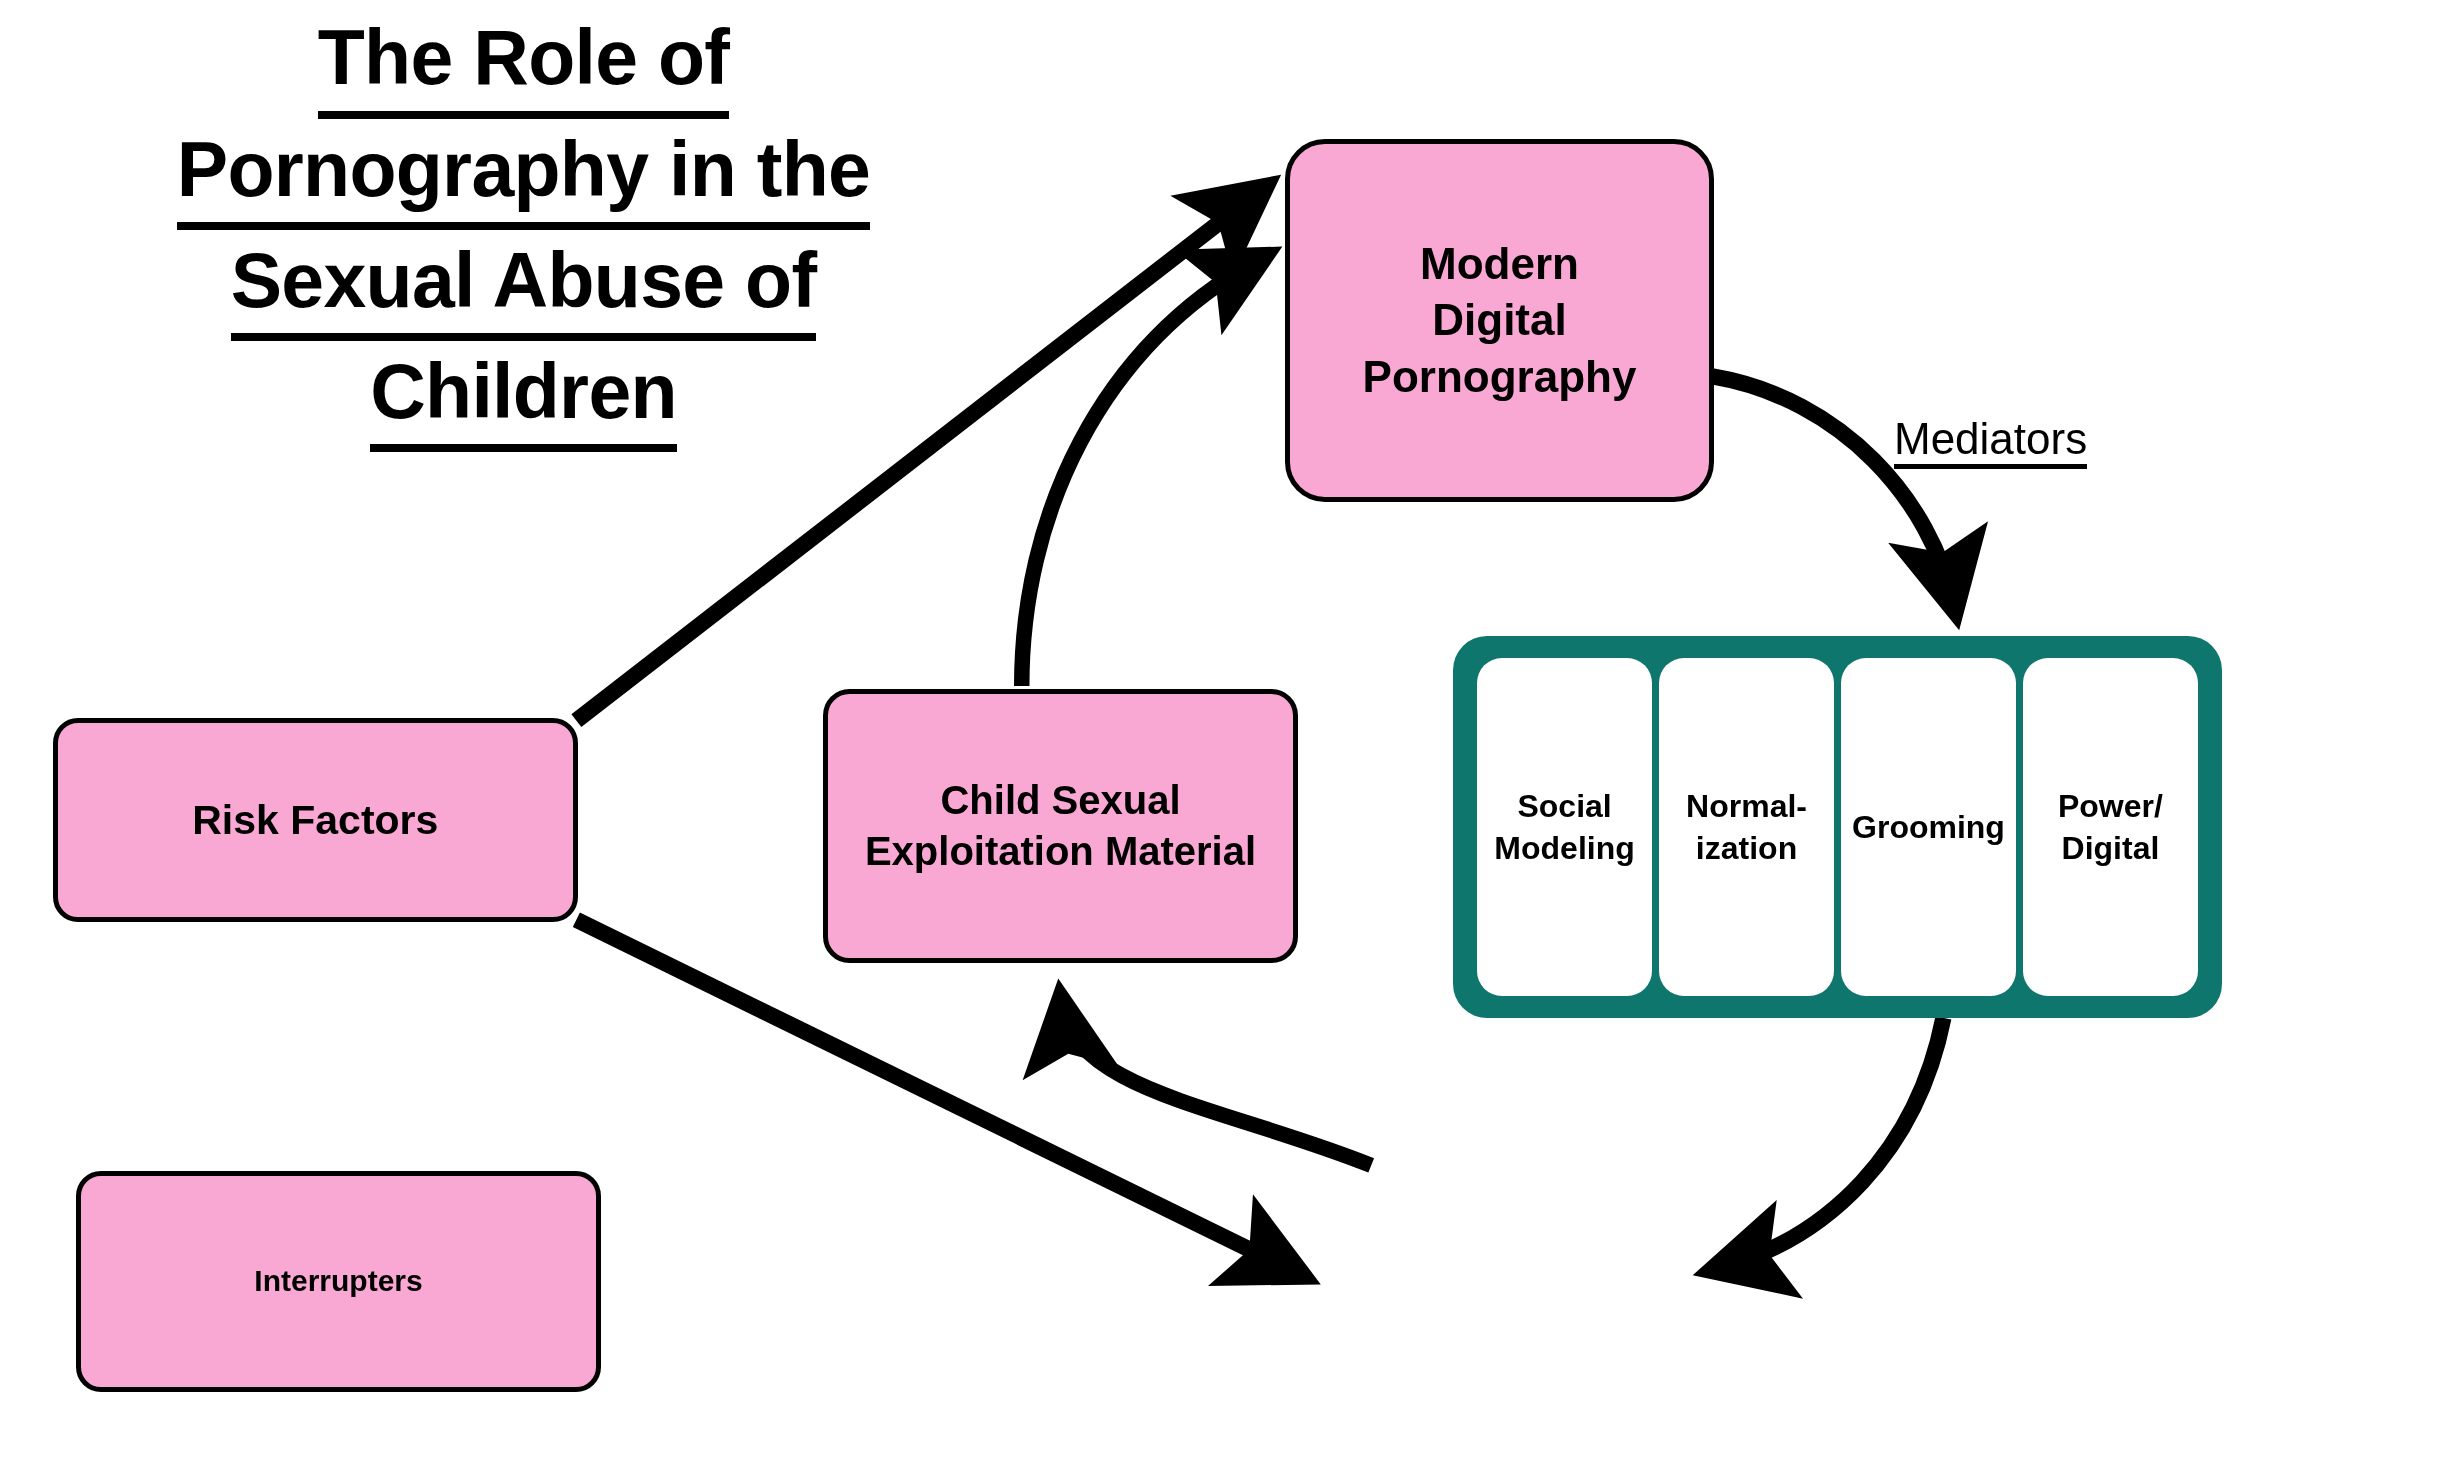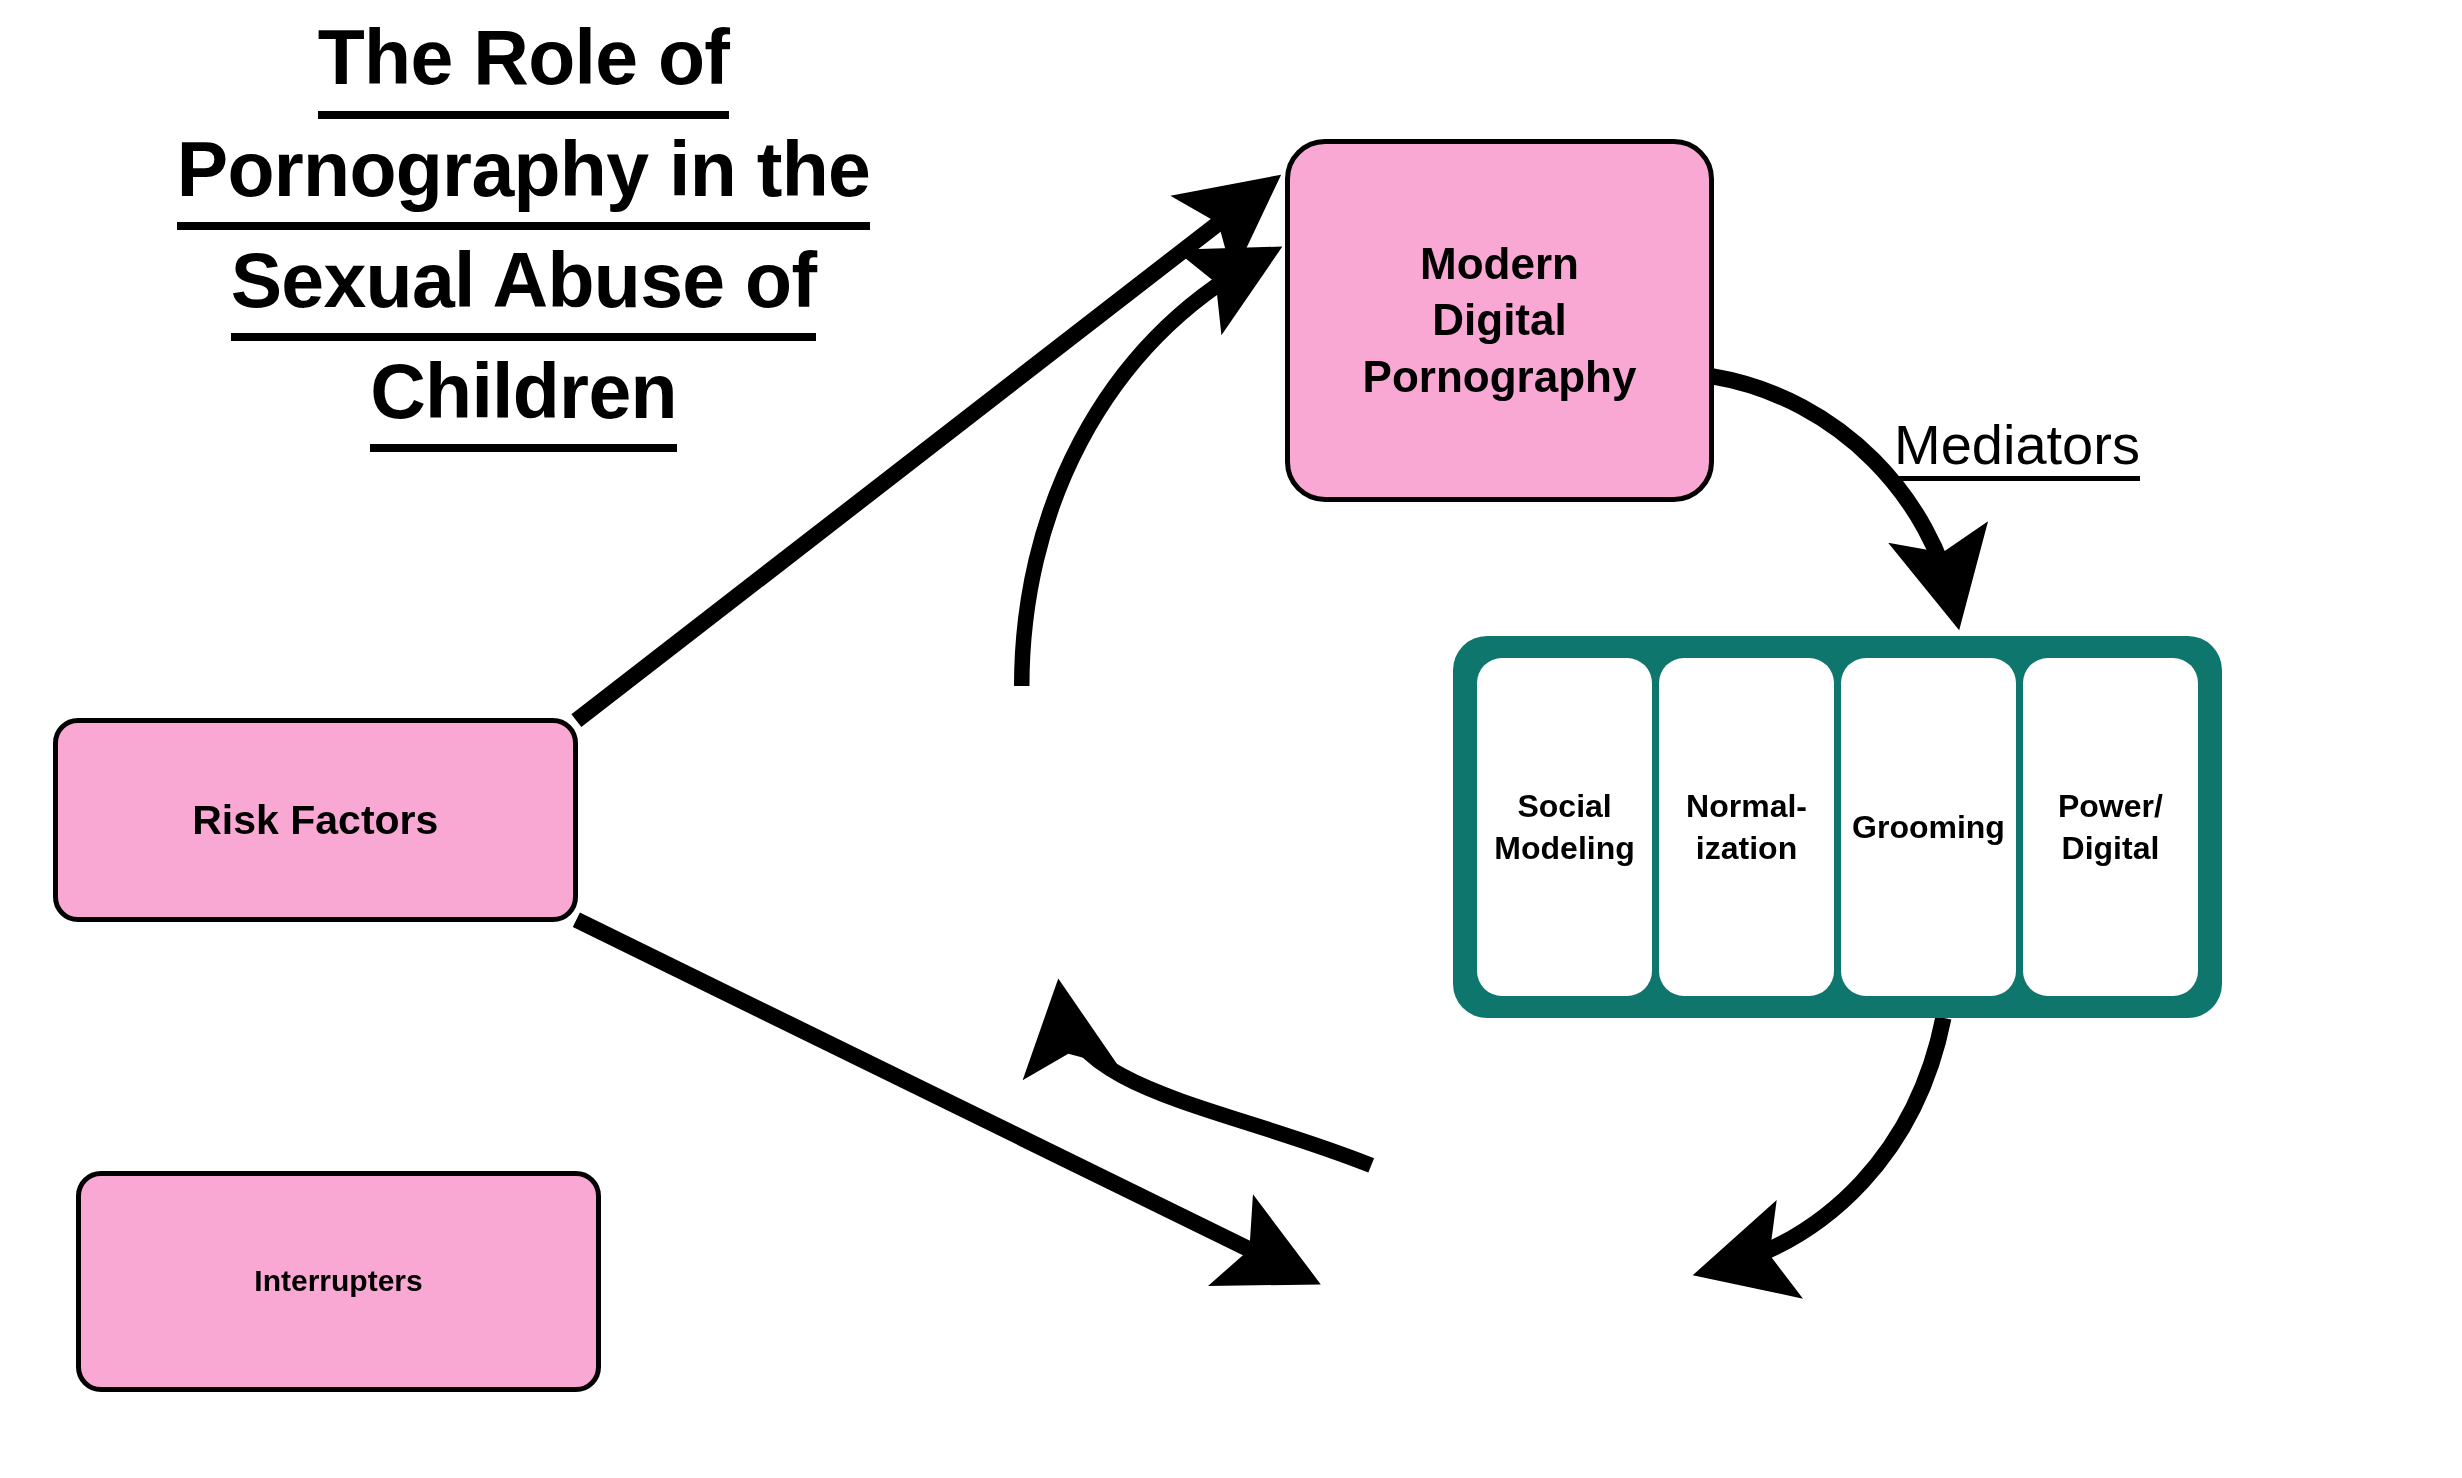--- a/index.html
+++ b/index.html
@@ -31,21 +31,21 @@
   #box-csem{left:779px;top:689px;width:475px;height:274px;border-radius:26.5px;}
   #box-csem .lbl{font-size:40px;font-weight:bold;}
 
   #box-mdp{left:1241px;top:139px;width:429px;height:363px;border-radius:40px;}
   #box-mdp .lbl{font-size:44px;font-weight:bold;}
 
   #box-csa{left:1276px;top:1100px;width:363px;height:375px;border-radius:40px;}
   #box-csa .lbl{font-size:44px;font-weight:bold;}
 
   
-  #mediators-label{position:absolute;left:1850px;top:417px;font-size:56px;
+  #mediators-label{position:absolute;left:1850px;top:417px;font-size:44px;
                    border-bottom:5.2px solid #000;padding-bottom:2.9px;line-height:1.0;}
 
   #mediator-group{position:absolute;left:1409px;top:636px;width:769px;height:382px;
                   background:#0f766e;border-radius:34px;box-sizing:border-box;
                   display:flex;align-items:center;justify-content:space-between;
                   padding:22px 20.6px;}
   .mediator{background:#fff;border-radius:25px;height:100%;flex:1 1 0;
             margin:0 3.7px;display:flex;align-items:center;justify-content:center;
             text-align:center;box-sizing:border-box;}
   .mediator .lbl{font-size:32px;font-weight:bold;line-height:1.32;}
@@ -83,20 +83,26 @@
   </div>
 
   <div class="node" id="box-risk">
     <div class="lbl">Risk Factors</div>
   </div>
 
   <div class="node" id="box-interrupters">
     <div class="lbl">Interrupters</div>
   </div>
 
+  <div class="node" id="box-csem">
+    <div class="lbl">
+      <div>Child Sexual</div>
+      <div>Exploitation Material</div>
+    </div>
+  </div>
 
   <div class="node" id="box-mdp">
     <div class="lbl">
       <div>Modern</div>
       <div>Digital</div>
       <div>Pornography</div>
     </div>
   </div>
 
 

